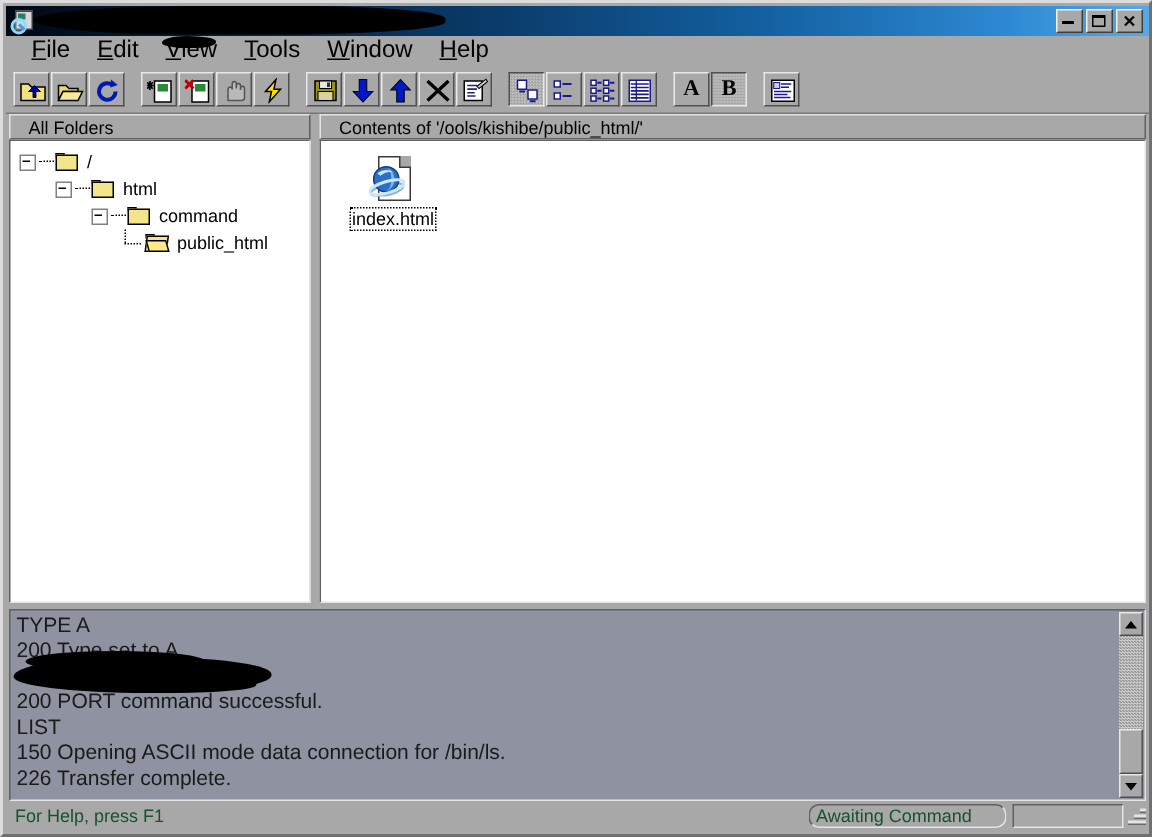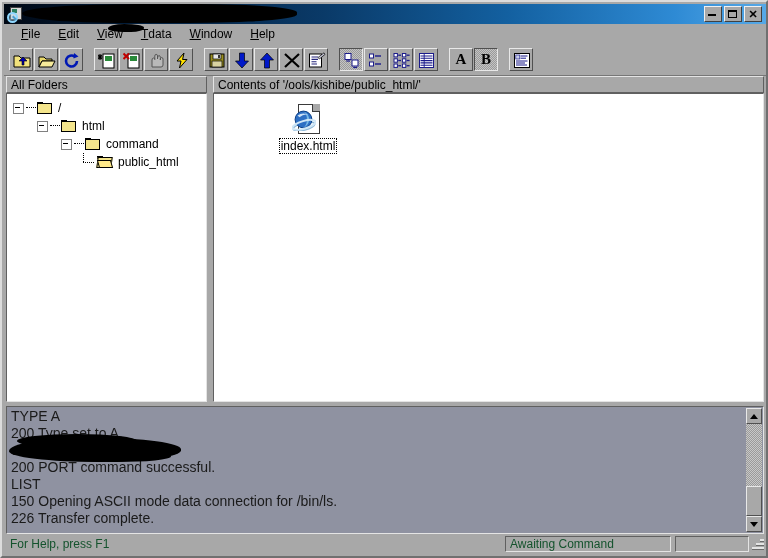--- a/index.html
+++ b/index.html
@@ -124,21 +124,21 @@
     width: 762px; height: 20px;
     background: #a8a8a8;
     display: flex;
     align-items: center;
     padding-left: 8px;
     box-sizing: border-box;
   }
   .menu-item {
     padding: 14px 9px;
     color: #000;
-    font-size: 12px;
+    font-size: 16px;
     white-space: nowrap;
   }
   .menu-item u { text-decoration: underline; }
   .menu-smudge {
     position: absolute;
     left: 104px; top: 0px;
     width: 36px; height: 8px;
     background: #000;
     border-radius: 50% 60% 40% 50% / 60% 50% 55% 45%;
   }
@@ -188,21 +188,21 @@
   .pane-hdr {
     position: absolute;
     height: 17px;
     background: #a8a8a8;
     border-top: 1px solid #e4e4e4;
     border-left: 1px solid #e4e4e4;
     border-right: 1px solid #606060;
     border-bottom: 1px solid #606060;
     display: flex;
     align-items: center;
-    padding-left: 4px;
+    padding-left: 12px;
     box-sizing: border-box;
     font-size: 12px;
     color: #000;
     white-space: nowrap;
     overflow: hidden;
   }
   #hdr-left  { left: 4px;   top: 74px; width: 201px; }
   #hdr-right { left: 211px; top: 74px; width: 551px; }
 
   
@@ -210,21 +210,21 @@
     position: absolute;
     background: #ffffff;
     border-top: 1px solid #606060;
     border-left: 1px solid #606060;
     border-right: 1px solid #e4e4e4;
     border-bottom: 1px solid #e4e4e4;
     box-sizing: border-box;
     overflow: hidden;
   }
   #pane-tree { left: 4px;   top: 91px; width: 201px; height: 309px; }
-  #pane-files{ left: 211px; top: 91px; width: 551px; height: 309px; padding-left: 46px; }
+  #pane-files{ left: 211px; top: 91px; width: 551px; height: 309px; }
 
   
   .tree { padding: 5px 0 0 6px; }
   .trow {
     display: flex; align-items: center;
     height: 18px;
     font-size: 12px; color: #000;
     white-space: nowrap;
   }
   .expander {
@@ -418,21 +418,21 @@
     border-bottom: 1px solid #e4e4e4;
     box-sizing: border-box;
     display: flex; align-items: center;
     padding-left: 4px;
     font-size: 12px;
     color: #14532d;
     white-space: nowrap;
     overflow: hidden;
   }
   #sb-help { flex: 1 1 auto; margin-left: 2px; border: none; }
-  #sb-state { width: 166px; margin-left: 4px; }
+  #sb-state { width: 132px; margin-left: 4px; border-radius: 7px; }
   #sb-extra { width: 74px; margin-left: 4px; }
   .grip {
     width: 14px; height: 14px;
     position: relative;
     margin-left: 2px; margin-right: 1px;
   }
   .grip i {
     position:absolute; right:1px;
     display:block; background:#e4e4e4; height:2px;
     border-bottom:1px solid #6a6a6a;
@@ -462,21 +462,21 @@
       <div class="tb-btn">
           <div class="gl-close">✕</div>
         </div>
     </div>
   </div>
 
   <div class="menubar">
     <div class="menu-item"><u>F</u><span>ile</span></div>
     <div class="menu-item"><u>E</u><span>dit</span></div>
     <div class="menu-item"><u>V</u><span>iew</span></div>
-    <div class="menu-item"><u>T</u><span>data</span></div>
+    <div class="menu-item"><u>T</u><span>ools</span></div>
     <div class="menu-item"><u>W</u><span>indow</span></div>
     <div class="menu-item"><u>H</u><span>elp</span></div>
     <div class="menu-smudge"></div>
   </div>
 
   <div class="toolbar">
 
     <div class="tgroup">
       <div class="tbtn">
         <svg width="18" height="17" viewBox="0 0 18 17">

